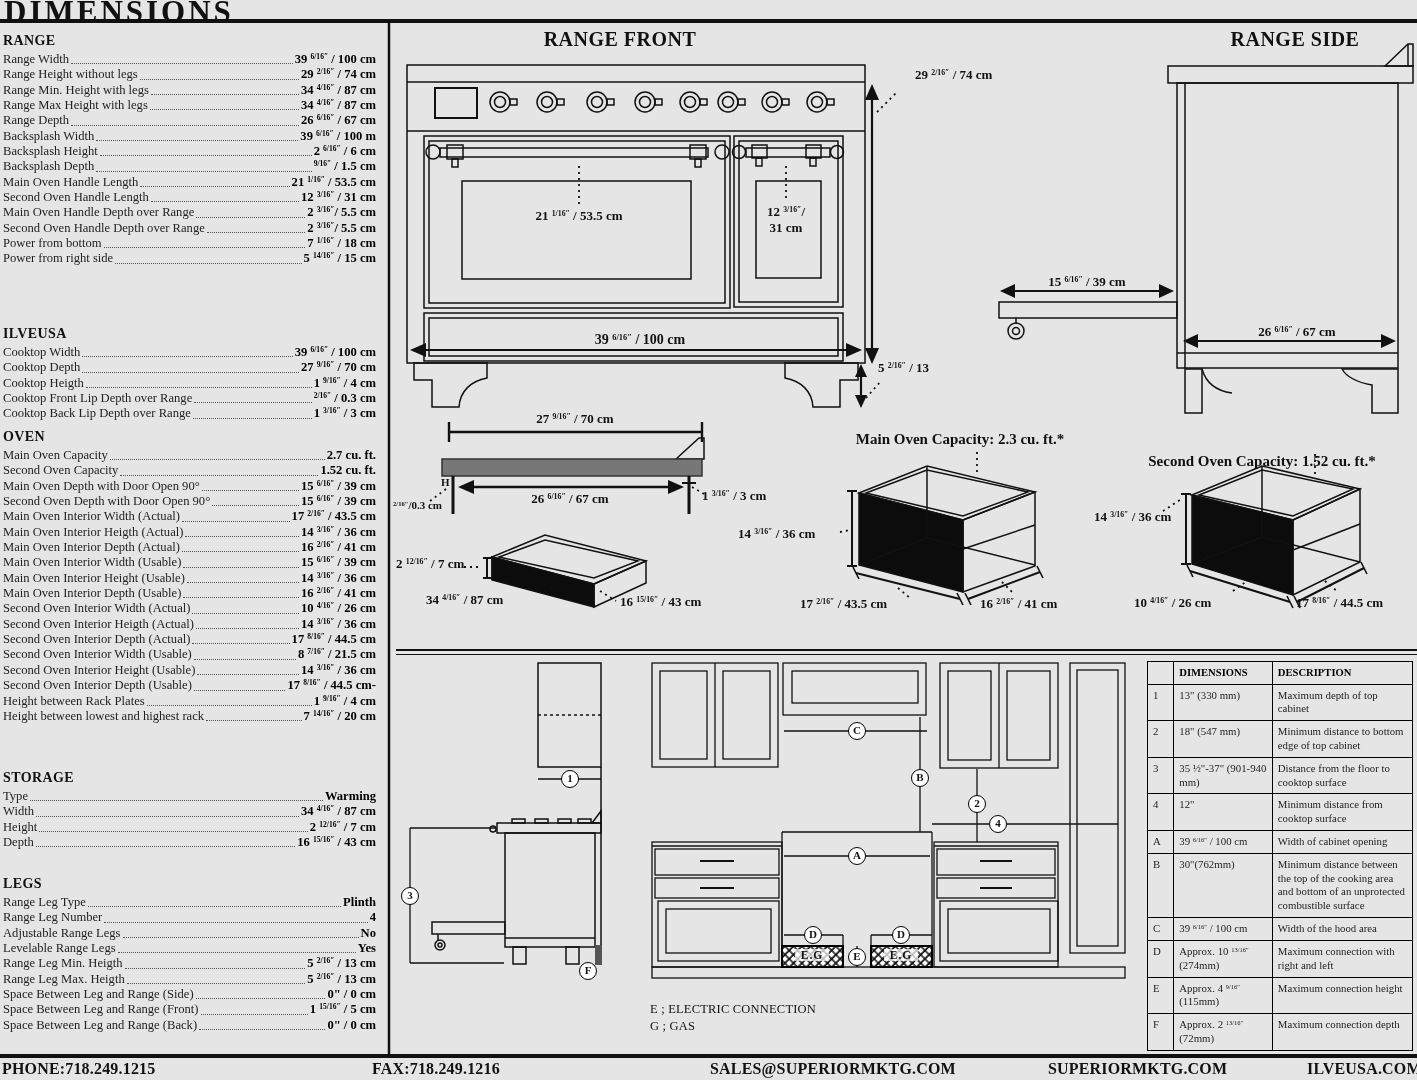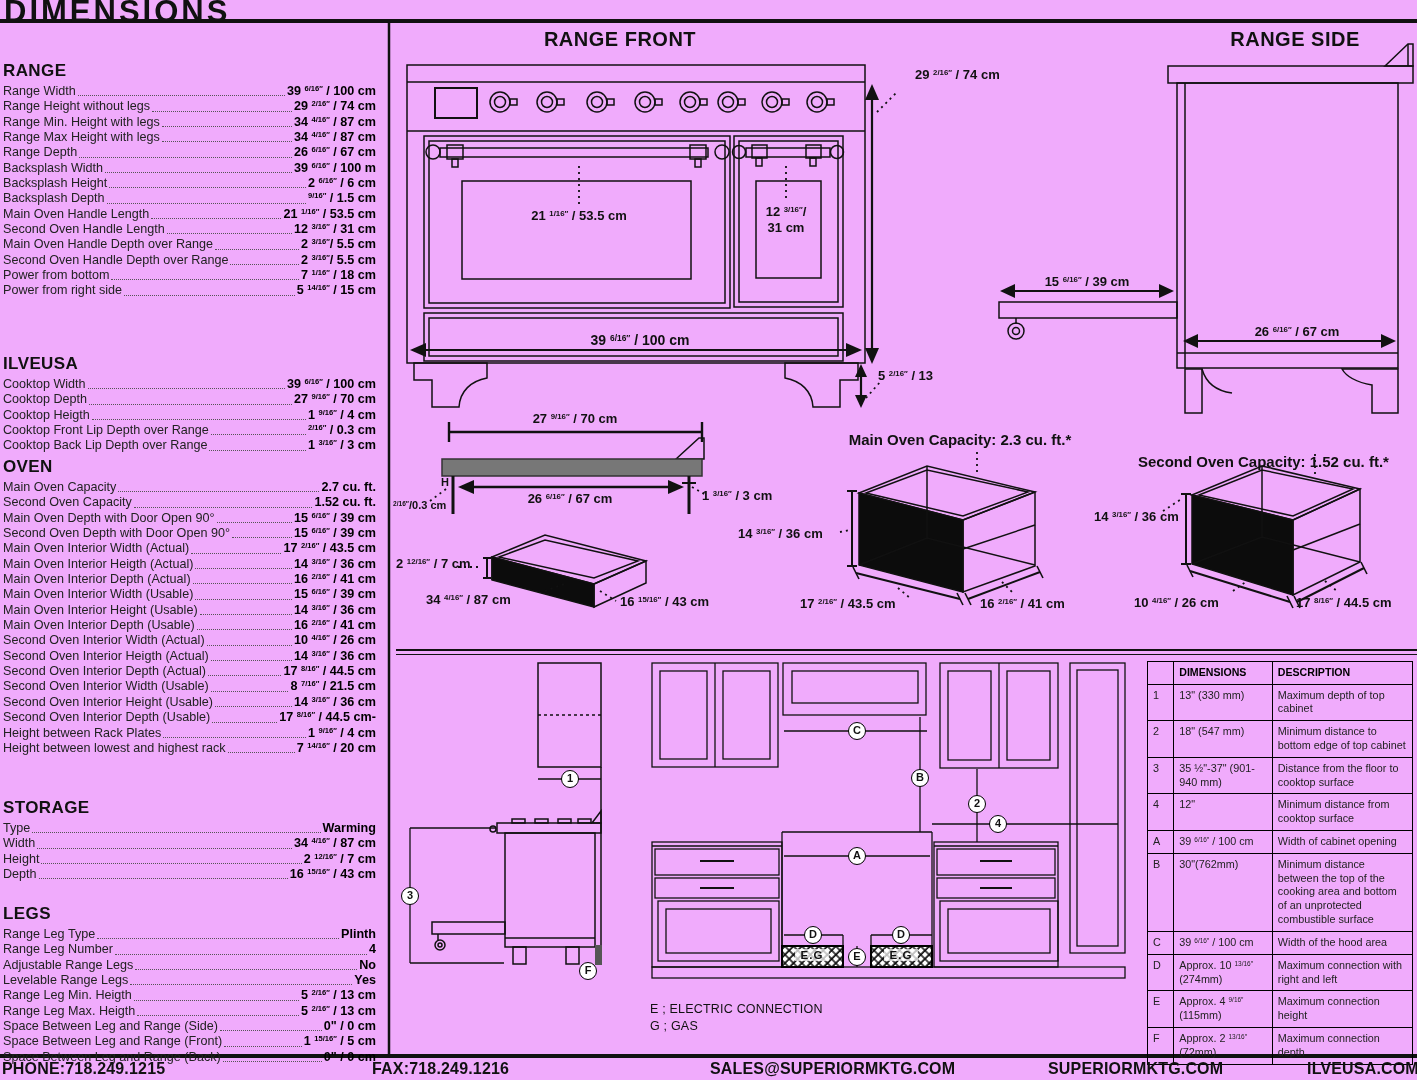--- a/index.html
+++ b/index.html
@@ -1,23 +1,23 @@
 <!DOCTYPE html>
 <html><head>
 <meta charset="utf-8">
 <style>
   html,body{margin:0;padding:0;background:#888;}
-  #page{position:relative;width:1417px;height:1080px;background:#f0abfc;overflow:hidden;
-        font-family:Liberation Sans, sans-serif;color:#111;}
+  #page{position:relative;width:1417px;height:1080px;background:#e5e5e5;overflow:hidden;
+        font-family:Liberation Serif, serif;color:#111;}
   .abs{position:absolute;}
   #main-title{left:4px;top:-6px;font-size:31px;font-weight:bold;letter-spacing:3px;}
   
   .left-col{left:0;top:21px;width:389px;height:1036px;}
   .spec-section{position:absolute;left:3px;right:13px;}
-  .spec-title{font-size:17px;font-weight:bold;letter-spacing:.4px;margin-bottom:3px;margin-top:28px;}
+  .spec-title{font-size:14px;font-weight:bold;letter-spacing:.4px;margin-bottom:3px;}
   .spec-row{display:flex;align-items:flex-end;font-size:12.6px;line-height:15.35px;height:15.35px;}
   .sl{white-space:nowrap;color:#222;}
   .sd{flex:1;border-bottom:1.6px dotted #555;margin:0 2px 3px 2px;min-width:6px;}
   .sv{white-space:nowrap;font-weight:bold;color:#000;}
   sup{font-size:.6em;vertical-align:.5em;line-height:0;}
   
   .dtitle{position:absolute;font-size:20px;font-weight:bold;letter-spacing:.5px;text-align:center;}
   .otitle{position:absolute;font-size:15px;font-weight:bold;text-align:center;white-space:nowrap;}
   .dim{position:absolute;font-size:13px;font-weight:bold;white-space:nowrap;}
   .dim.c{text-align:center;}
@@ -593,21 +593,21 @@
       </div>
   </div>
 
   <div class="dim" style="left:915px;top:67px;">29 <sup>2/16″</sup> / 74 cm</div>
   <div class="dim c" style="left:489px;top:208px;width:180px;">21 <sup>1/16″</sup> / 53.5 cm</div>
   <div class="dim c" style="left:746px;top:204px;width:80px;line-height:16px;">
     <span style="display:block">12 <sup>3/16″</sup>/</span>
     <span style="display:block">31 cm</span>
   </div>
   <div class="dim c" style="left:565px;top:332px;width:150px;font-size:14px;">39 <sup>6/16″</sup> / 100 cm</div>
-  <div class="dim" style="left:878px;top:360px;margin-top:8px;">5 <sup>2/16″</sup> / 13</div>
+  <div class="dim" style="left:878px;top:360px;">5 <sup>2/16″</sup> / 13</div>
 
   <div class="dim c" style="left:1007px;top:274px;width:160px;">15 <sup>6/16″</sup> / 39 cm</div>
   <div class="dim c" style="left:1217px;top:324px;width:160px;">26 <sup>6/16″</sup> / 67 cm</div>
 
   <div class="dim c" style="left:490px;top:411px;width:170px;">27 <sup>9/16″</sup> / 70 cm</div>
   <div class="dim c" style="left:480px;top:491px;width:180px;">26 <sup>6/16″</sup> / 67 cm</div>
   <div class="dim sm" style="left:393px;top:499px;"><sup>2/16″</sup>/0.3 cm</div>
   <div class="dim" style="left:702px;top:488px;">1 <sup>3/16″</sup> / 3 cm</div>
   <div class="dim sm" style="left:441px;top:476px;">H</div>
 

